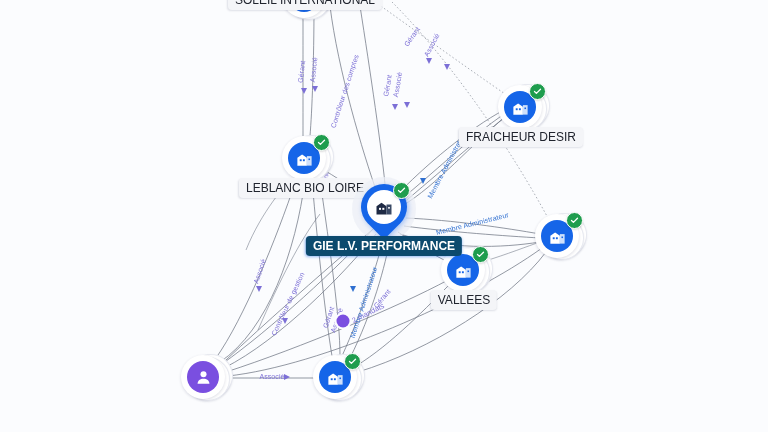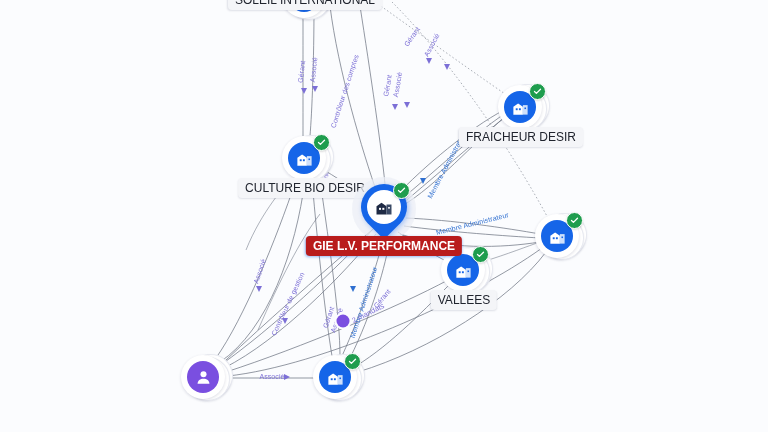--- a/index.html
+++ b/index.html
@@ -57,21 +57,21 @@
 
   
   .nlabel{
     position:absolute;left:50%;transform:translateX(-50%);
     white-space:nowrap;
     background:#f4f5f8;color:#20242e;
     font-size:12px;line-height:1;
     padding:4px 7px;border-radius:4px;
     box-shadow:0 1px 2px rgba(30,40,80,.13);
   }
-  .nlabel.selected{background:#b91c1c;color:#fff;font-weight:bold;
+  .nlabel.selected{background:#0c4a6e;color:#fff;font-weight:bold;
     box-shadow:0 1px 3px rgba(21,101,232,.45);}
 
   
   .pin{position:relative;width:46px;height:56px;}
   .pinshape{
     position:absolute;left:0;top:0;width:46px;height:46px;border-radius:50% 50% 50% 0;
     background:#1565e8;transform:rotate(-45deg);
     box-shadow:0 2px 5px rgba(21,101,232,.35);
   }
   .pinhole{
@@ -240,21 +240,21 @@
         <rect x="10" y="13" width="2.4" height="2.4" fill="#1565e8"></rect>
         <rect x="17" y="12" width="2" height="2" fill="#1565e8"></rect>
       </svg>
     </div>
     <div class="badge">
       <svg width="9" height="9" viewBox="0 0 24 24" aria-hidden="true">
         <path d="M20 6L9 17l-5-5" fill="none" stroke="#fff" stroke-width="3.4" stroke-linecap="round" stroke-linejoin="round"></path>
       </svg>
     </div>
   </div>
-  <div class="nlabel" style="top:44px">CULTURE BIO DESIR</div>
+  <div class="nlabel" style="top:44px">LEBLANC BIO LOIRE</div>
 </div>
 
 <div class="node" style="left:558px;top:236px">
   <div class="nodewrap">
     <div class="stack"></div>
     <div class="stack2"></div>
     <div class="disc"></div>
     <div class="inner">
       <svg width="19" height="19" viewBox="0 0 24 24" aria-hidden="true">
         <path d="M3 21V11l6-4 6 4v10H3z" fill="#ffffff"></path>

